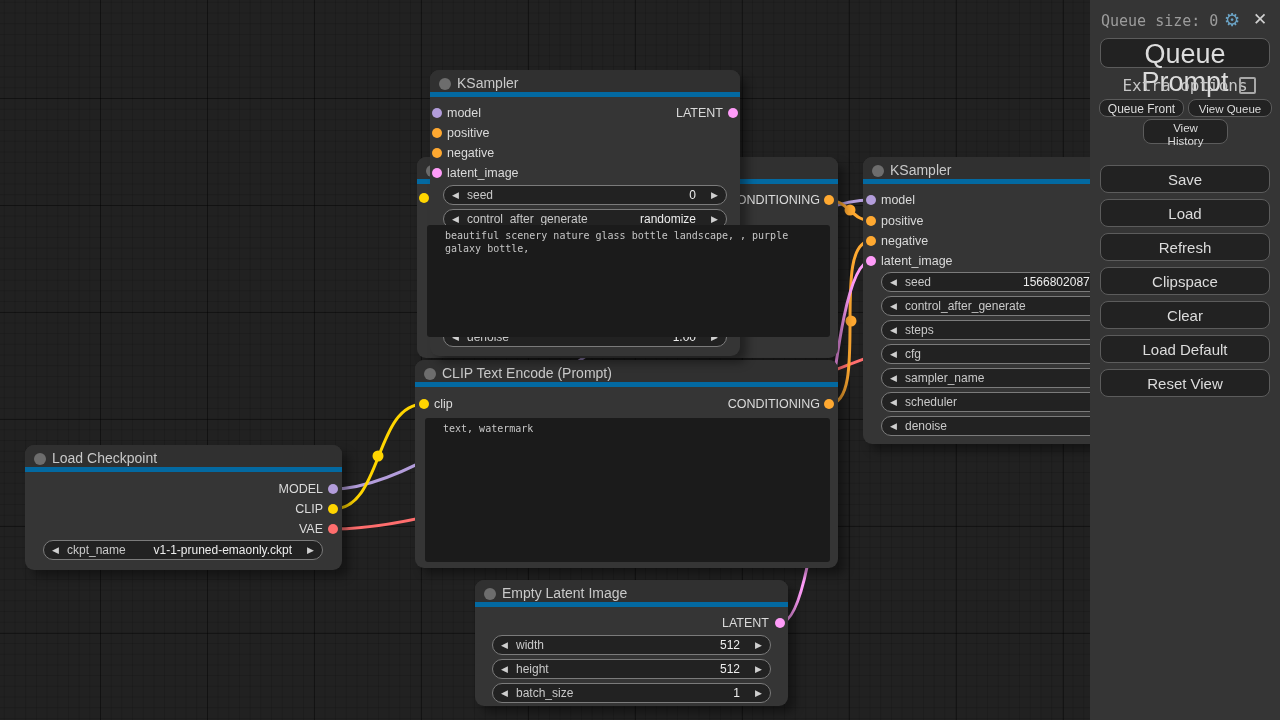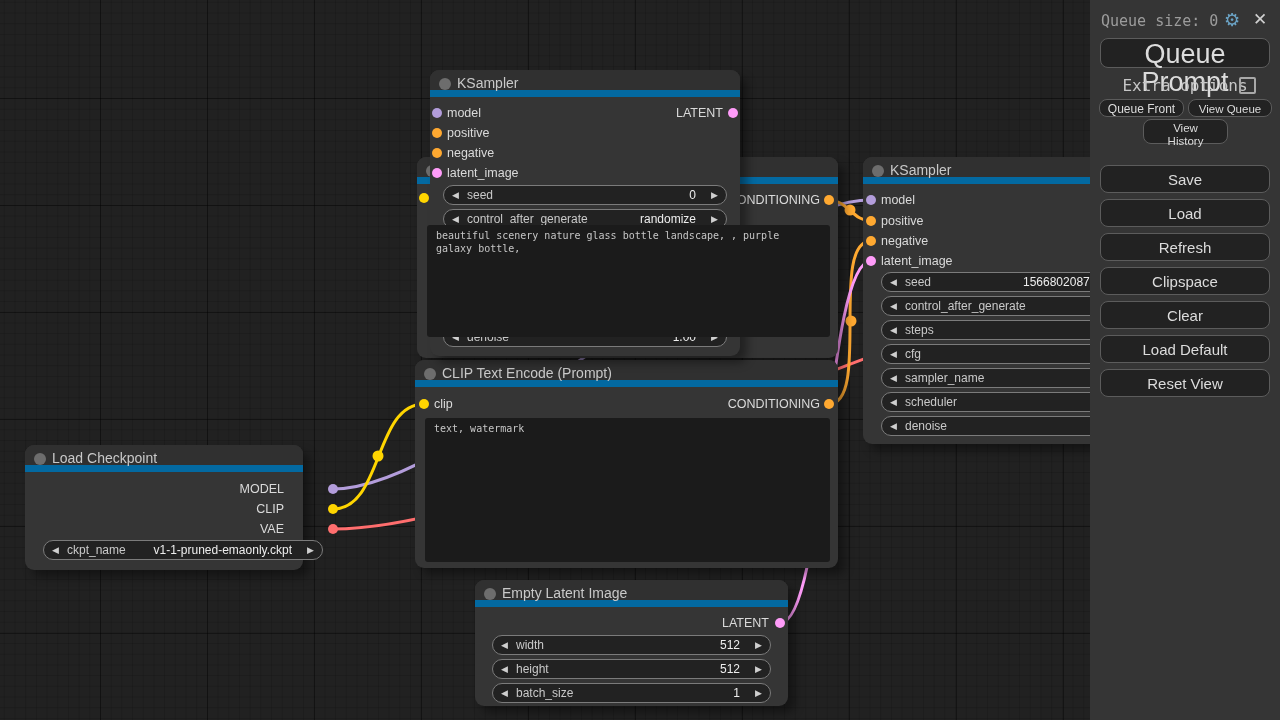--- a/index.html
+++ b/index.html
@@ -7,36 +7,36 @@
     background-color:#212121;
     background-image:
       linear-gradient(rgba(0,0,0,0.38) 1px, transparent 1px),
       linear-gradient(90deg, rgba(0,0,0,0.38) 1px, transparent 1px),
       linear-gradient(rgba(0,0,0,0.13) 1px, transparent 1px),
       linear-gradient(90deg, rgba(0,0,0,0.13) 1px, transparent 1px);
     background-size:107px 107px,107px 107px,10.7px 10.7px,10.7px 10.7px;
     background-position:100px 98px;}
   #wires{position:absolute;left:0;top:0;z-index:1;}
   .node{position:absolute;background:#353535;border-radius:9px;box-shadow:7px 7px 10px rgba(0,0,0,.38);z-index:2;font-family:"Liberation Sans",sans-serif;}
-  .ntitle{height:27px;line-height:27px;background:#303030;border-bottom:7px solid #0369a1;border-radius:9px 9px 0 0;color:#c9c9c9;font-size:14px;padding-left:27px;position:relative;box-sizing:border-box;}
+  .ntitle{height:27px;line-height:27px;background:#303030;border-bottom:5px solid #0369a1;border-radius:9px 9px 0 0;color:#c9c9c9;font-size:14px;padding-left:27px;position:relative;box-sizing:border-box;}
   .tdot{position:absolute;left:9px;top:8px;width:12px;height:12px;border-radius:50%;background:#6d6d6d;}
   .slot{position:absolute;height:14px;line-height:14px;font-size:12.5px;color:#dadada;white-space:nowrap;}
   .slot.right{text-align:right;}
   .pdot{position:absolute;width:10px;height:10px;border-radius:50%;z-index:3;}
   .bg-model{background:#B39DDB}.bg-clip{background:#FFD500}.bg-vae{background:#FF6E6E}
   .bg-cond{background:#FFA931}.bg-latent{background:#FF9CF9}
   .widget{position:absolute;height:20px;background:#222;border:1px solid #7b7b7b;border-radius:11px;box-sizing:border-box;font-size:12px;color:#c9c9c9;}
   .warr{position:absolute;top:4px;font-size:9px;color:#cfcfcf;line-height:11px;}
   .warr.l{left:8px}.warr.r{right:8px}
   .wlabel{position:absolute;left:23px;top:2px;line-height:15px;white-space:nowrap;}
   .wvalue{position:absolute;right:30px;top:2px;line-height:15px;color:#ededed;white-space:nowrap;}
   .wvalue.abs{right:auto;}
   .prompt{position:absolute;background:#1b1b1b;border-radius:3px;color:#c6c6c6;
     font-family:"DejaVu Sans Mono",monospace;font-size:10px;line-height:13px;
-    padding:4px 9px;box-sizing:border-box;white-space:pre-wrap;word-break:break-word;z-index:6;}
+    padding:4px 18px;box-sizing:border-box;white-space:pre-wrap;word-break:break-word;z-index:6;}
   
   .sidebar{position:absolute;left:1090px;top:0;width:190px;height:720px;background:#353535;z-index:10;
     font-family:"DejaVu Sans Mono",monospace;color:#ccc;}
   .qsize{position:absolute;left:11px;top:12px;font-size:15px;color:#9c9c9c;}
   .gear{position:absolute;left:1224px;top:9px;font-size:18px;z-index:11;cursor:pointer;}
   .closex{position:absolute;left:1253px;top:9px;font-size:17px;color:#cfcfcf;z-index:11;cursor:pointer;}
   .sbtn{position:absolute;background:#222;border:1px solid #5c5c5c;border-radius:8px;color:#dcdcdc;
     box-sizing:border-box;text-align:center;cursor:pointer;}
   .qprompt{left:10px;top:38px;width:170px;height:30px;font-size:27px;line-height:28px;}
   .extra{position:absolute;left:0;top:76px;width:190px;text-align:center;font-size:16px;color:#c6c6c6;}
@@ -107,21 +107,21 @@
 
 <div class="node" style="left:415px;top:360px;width:423px;height:208px;">
   <div class="ntitle"><span class="tdot"></span><span>CLIP Text Encode (Prompt)</span></div>
   <span class="pdot bg-clip" style="left:4px;top:39px;"></span>
   <span class="slot" style="left:19px;top:37px;">clip</span>
   <span class="pdot bg-cond" style="left:409px;top:39px;"></span>
   <span class="slot right" style="right:18px;top:37px;">CONDITIONING</span>
 </div>
 <div class="prompt" style="left:425px;top:418px;width:405px;height:144px;">text, watermark</div>
 
-<div class="node" style="left:25px;top:445px;width:278px;height:125px;">
+<div class="node" style="left:25px;top:445px;width:317px;height:125px;">
   <div class="ntitle"><span class="tdot"></span><span>Load Checkpoint</span></div>
   <span class="pdot bg-model" style="left:303px;top:39px;"></span>
   <span class="slot right" style="right:19px;top:37px;">MODEL</span>
   <span class="pdot bg-clip" style="left:303px;top:59px;"></span>
   <span class="slot right" style="right:19px;top:57px;">CLIP</span>
   <span class="pdot bg-vae" style="left:303px;top:79px;"></span>
   <span class="slot right" style="right:19px;top:77px;">VAE</span>
   <div class="widget" style="left:18px;top:95px;width:280px;">
     <span class="warr l">◀</span>
     <span class="wlabel">ckpt_name</span>

